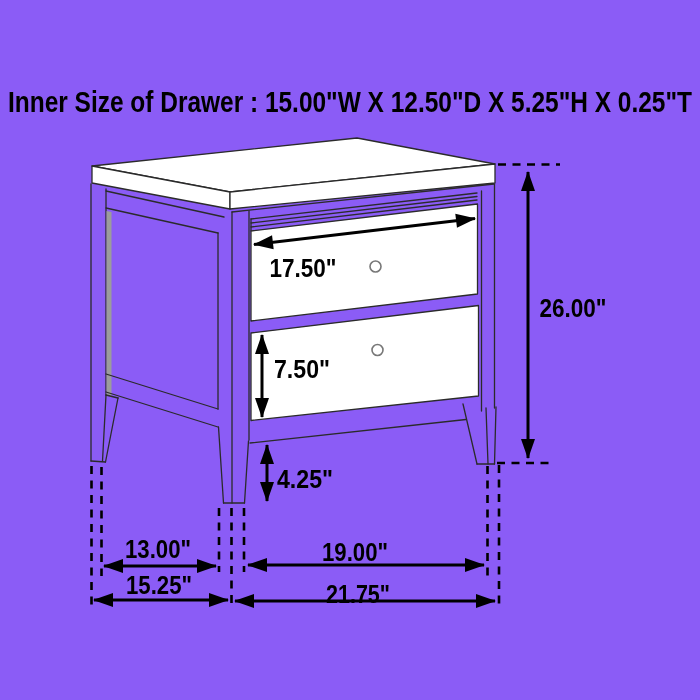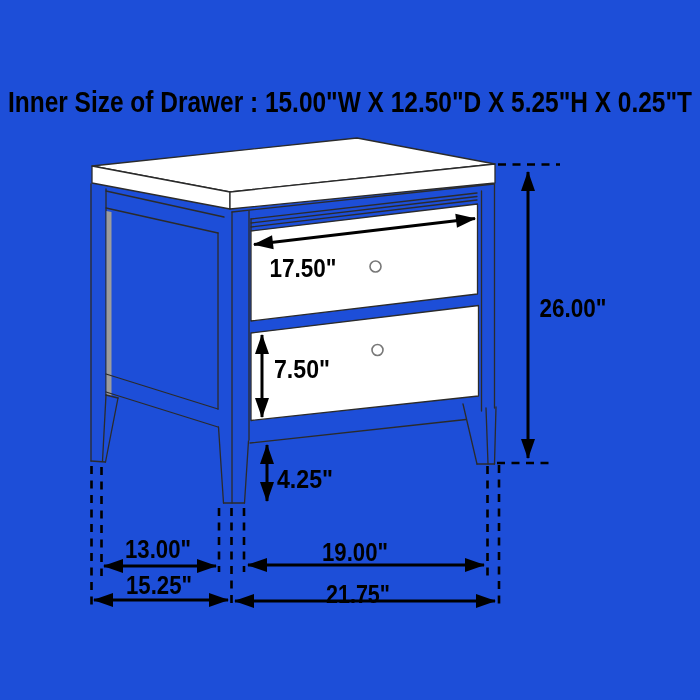--- a/index.html
+++ b/index.html
@@ -1,20 +1,20 @@
 <!DOCTYPE html>
 <html><head>
 <meta charset="utf-8">
 <style>
   html, body { margin: 0; padding: 0; background: #ffffff; }
   .stage {
     position: relative;
     width: 700px;
     height: 700px;
-    background: #1d4ed8;
+    background: #8b5cf6;
     overflow: hidden;
     font-family: "Liberation Sans", sans-serif;
   }
   svg { display: block; }
   .furn { stroke: #2b2b2b; stroke-width: 1.3; fill: none; stroke-linejoin: round; stroke-linecap: round; }
   .furn-fill { stroke: #2b2b2b; stroke-width: 1.3; fill: #ffffff; stroke-linejoin: round; }
   .dim-line { stroke: #000000; stroke-width: 3; fill: none; }
   .ext-dash { stroke: #000000; stroke-width: 2.6; fill: none; stroke-dasharray: 8 6.5; }
   .dim-text { font-family: "Liberation Sans", sans-serif; font-weight: bold; font-size: 26px; fill: #000000; }
   .title-text { font-family: "Liberation Sans", sans-serif; font-weight: bold; font-size: 30px; fill: #000000; }

